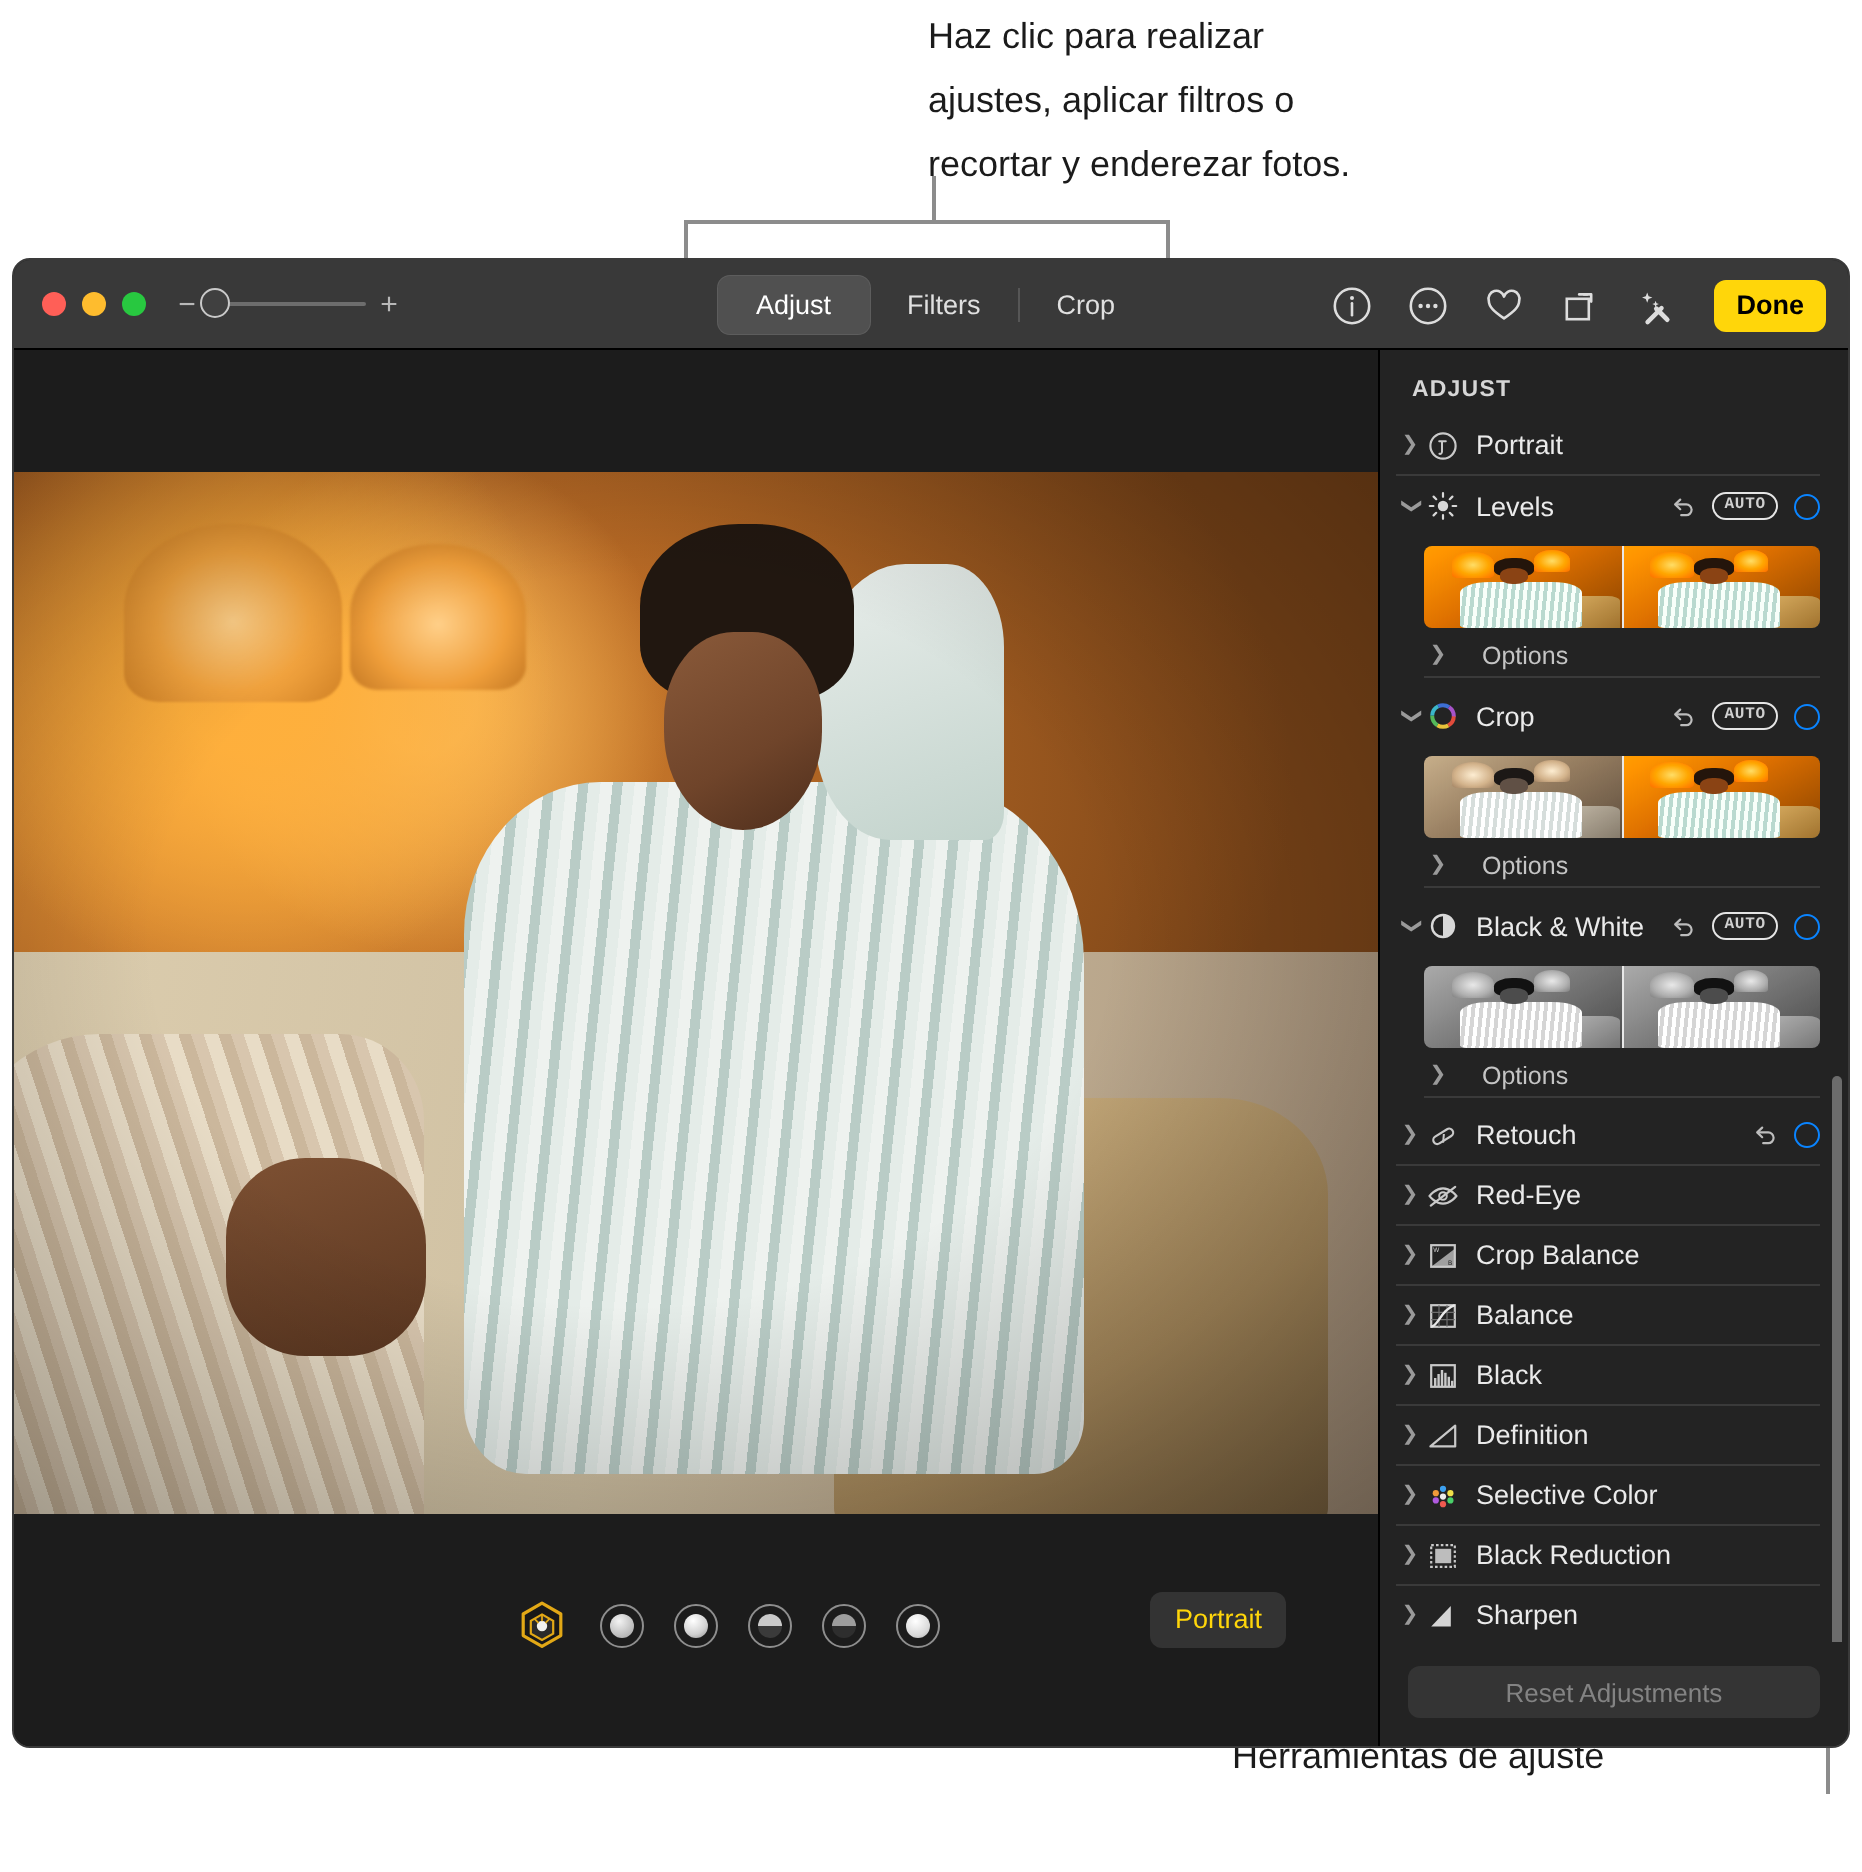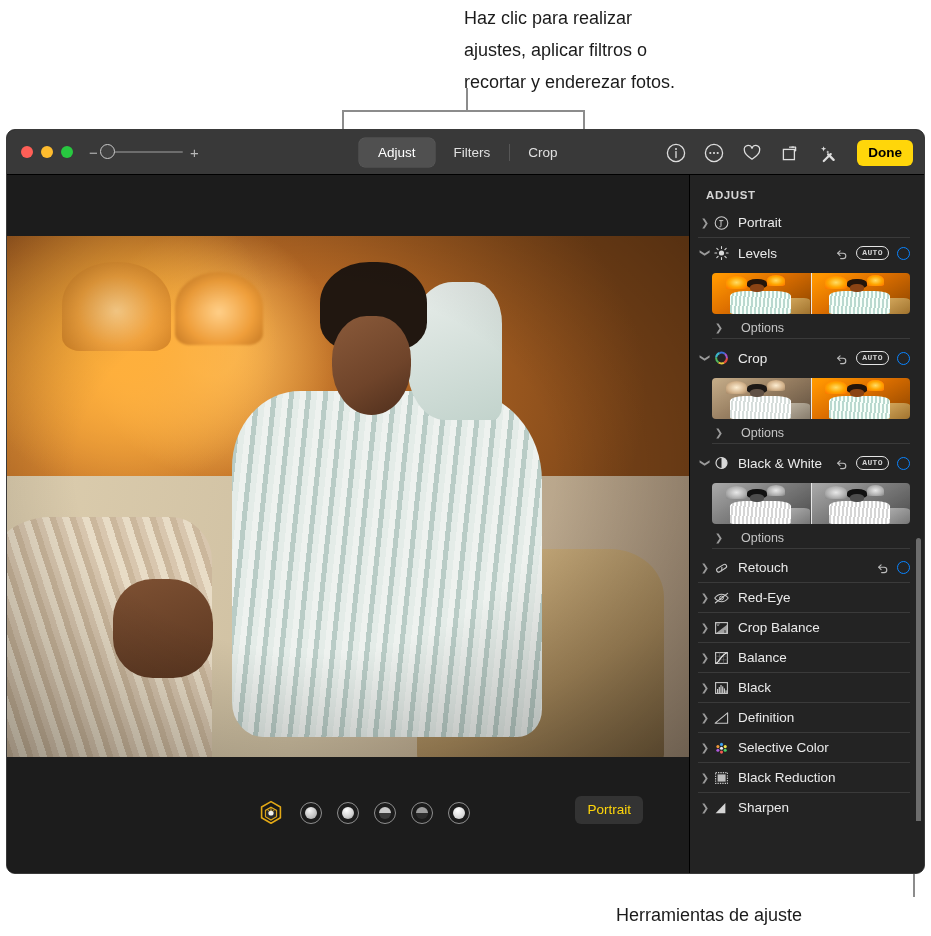--- a/index.html
+++ b/index.html
@@ -14,21 +14,21 @@
 
   
   .callout-text {
     position: absolute;
     color: #1b1b1b;
     font-size: 18px;
     line-height: 32px;
     white-space: pre-line;
   }
   #callout-top { left: 464px; top: 2px; text-align: left; }
-  #callout-bottom { left: 616px; top: 899px; }
+  #callout-bottom { left: 616px; top: 862px; }
 
   .bracket { position: absolute; }
   .bline { position: absolute; background: #8c8c8c; }
 
   
   #top-bracket-h   { left: 342px; top: 110px; width: 243px; height: 2px; }
   #top-bracket-l   { left: 342px; top: 110px; width: 2px;  height: 23px; }
   #top-bracket-r   { left: 583px; top: 110px; width: 2px;  height: 23px; }
   #top-bracket-stem{ left: 466px; top: 88px;  width: 2px;  height: 23px; }
 
@@ -724,15 +724,16 @@
           <svg width="19" height="16" viewBox="0 0 19 16">
               <path d="M3.6 13.2L13.4 3v10.2z" fill="#d5d5d5"></path>
             </svg>
         </span>
         <span class="row-label">Sharpen</span>
       </div>
 
       <div id="panel-scrollbar"></div>
     </div>
 
+    <div id="reset-button">Reset Adjustments</div>
   </div>
 
 </div>
 
 </body></html>

